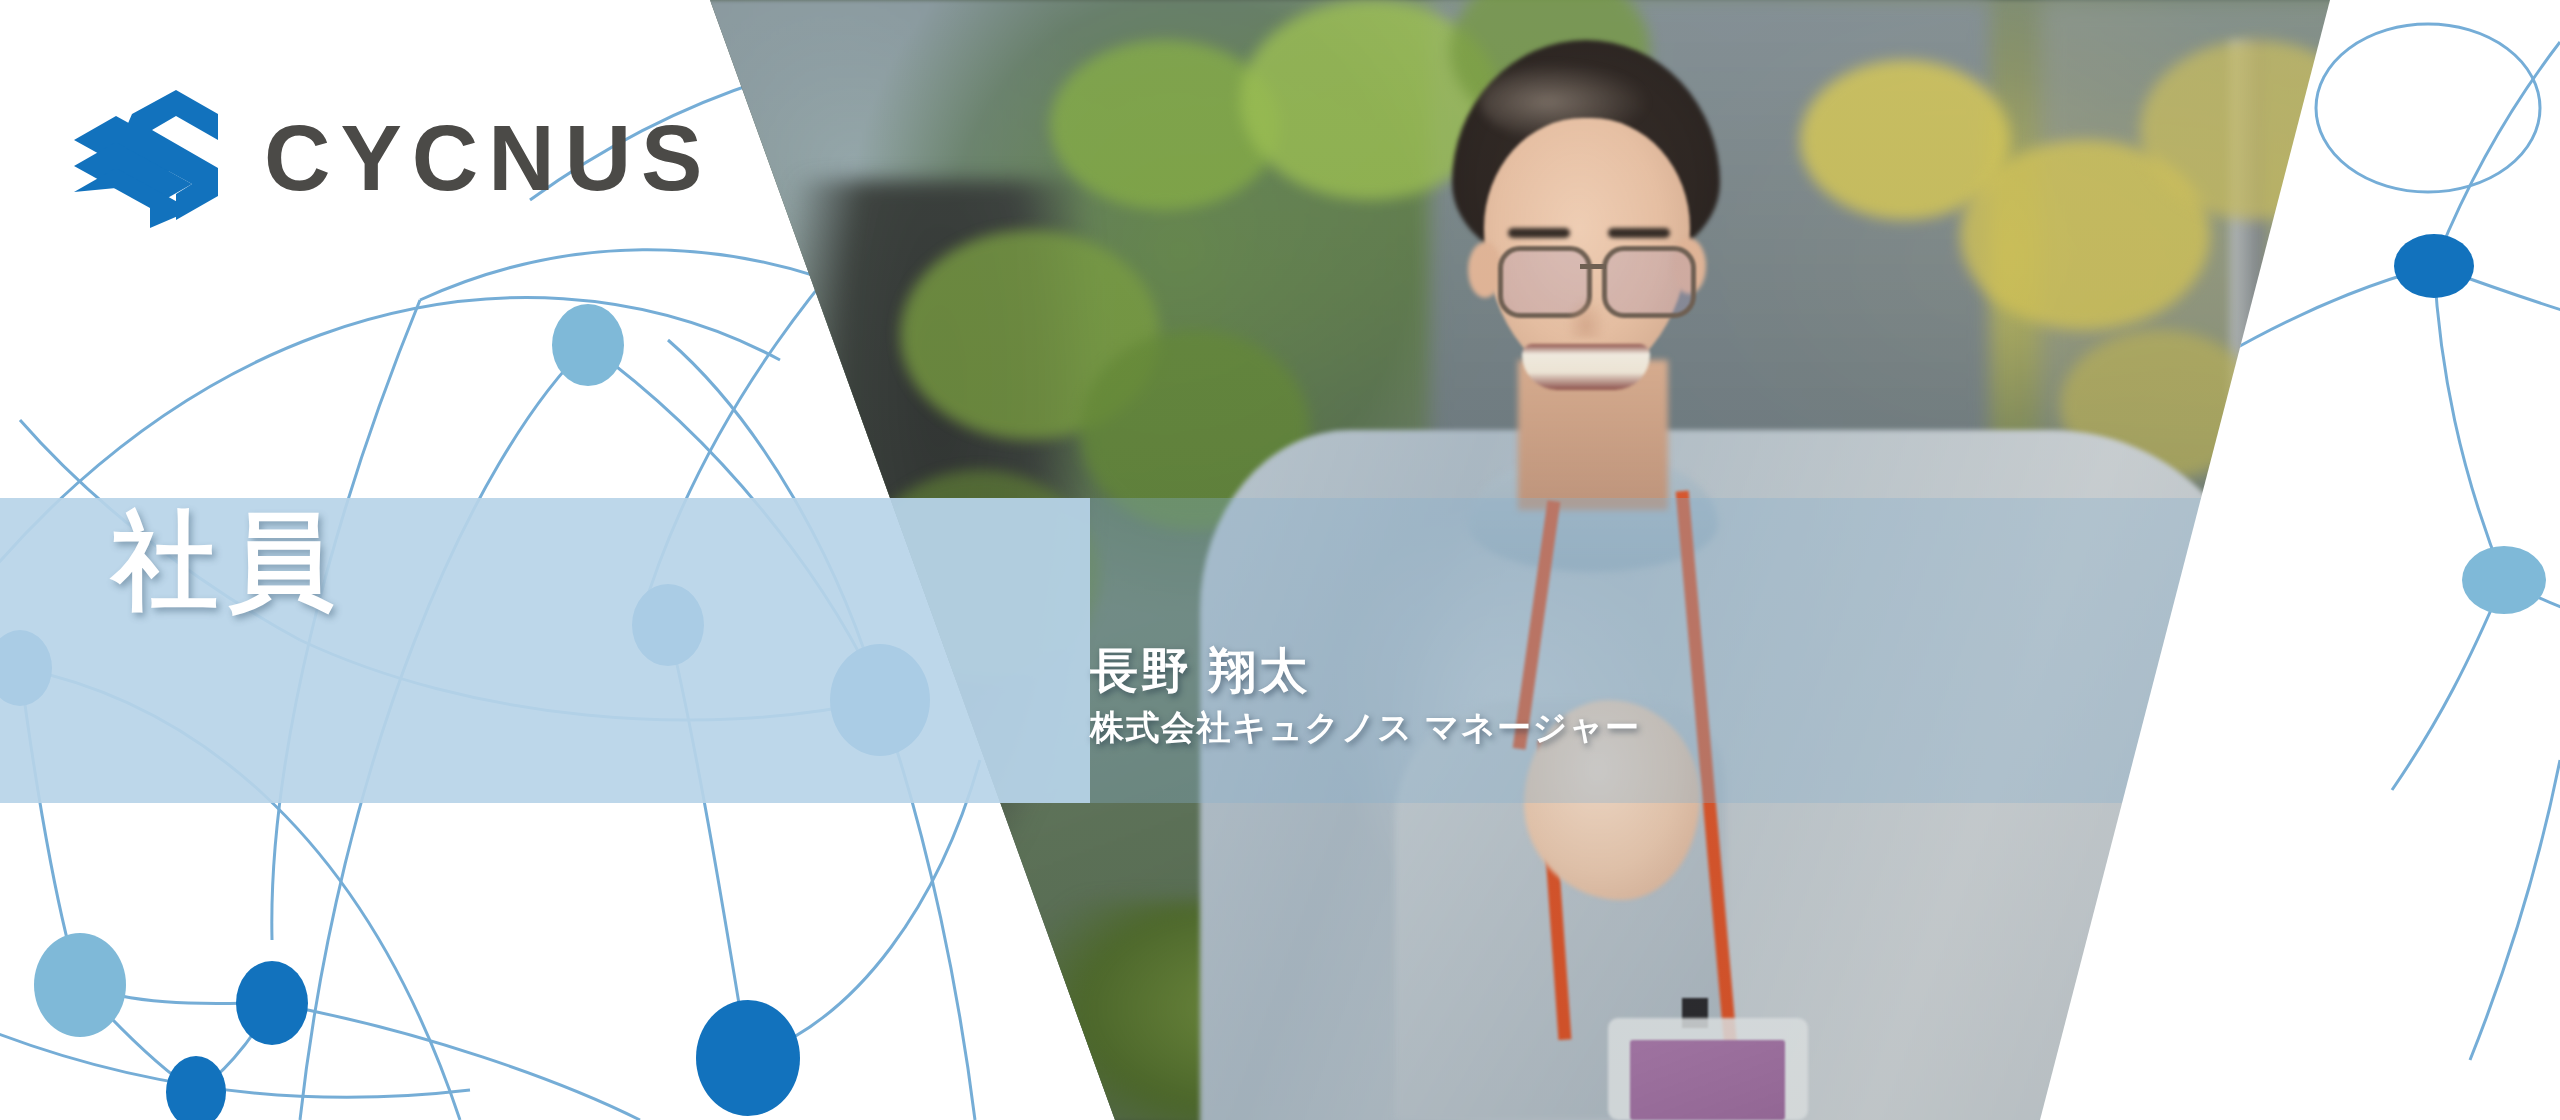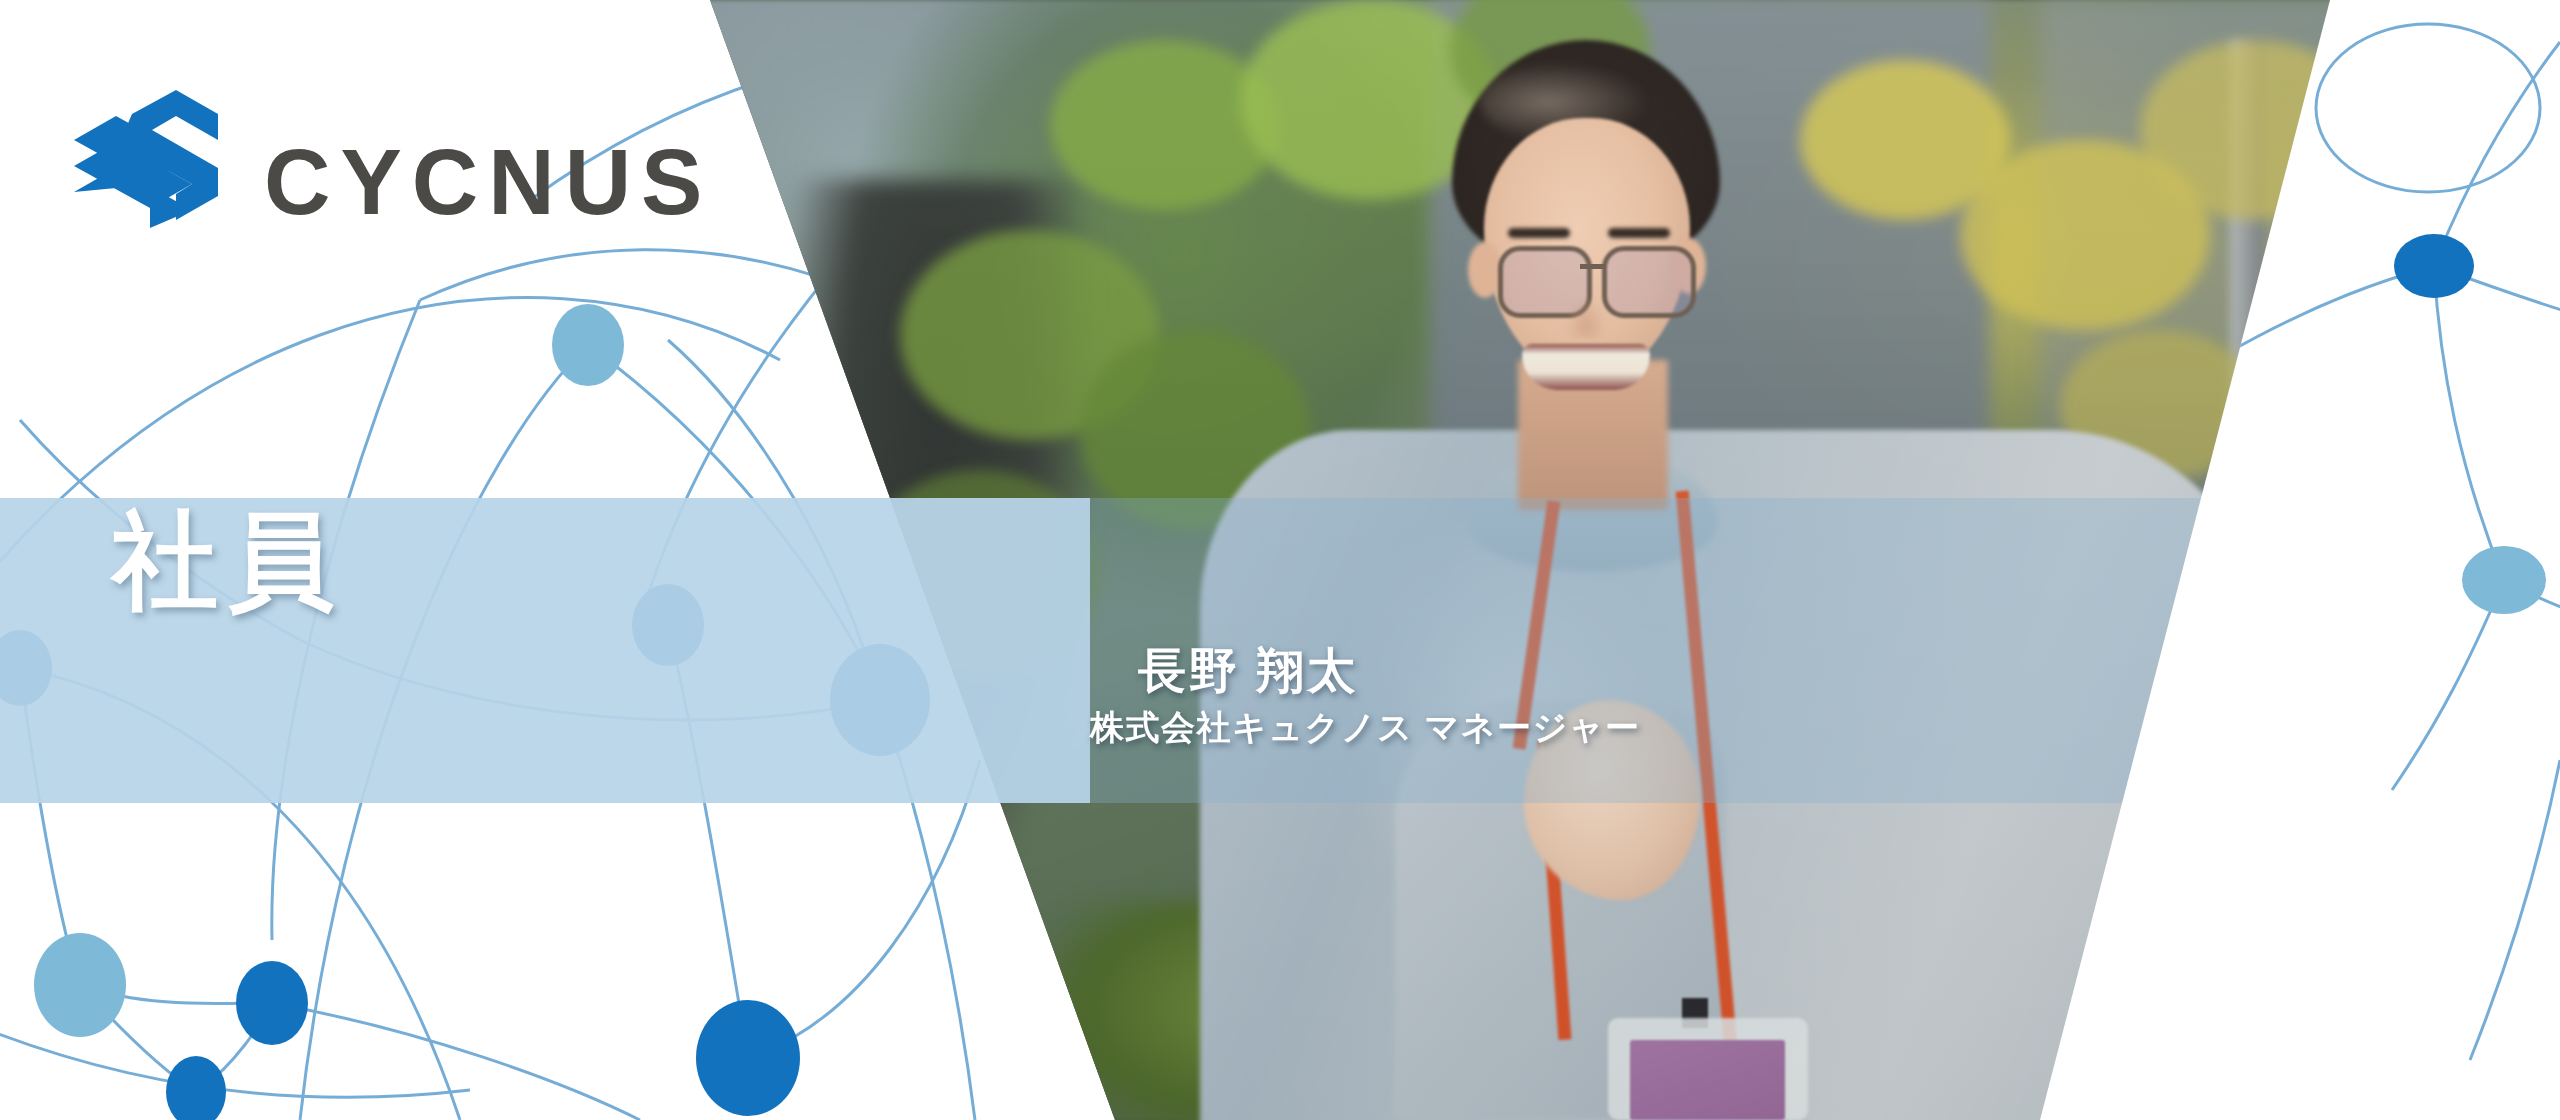--- a/index.html
+++ b/index.html
@@ -98,35 +98,35 @@
   
   .panel-right{
     position:absolute;top:0;right:0;width:520px;height:1120px;background:#ffffff;
     -webkit-clip-path:polygon(290px 0, 520px 0, 520px 1120px, 0 1120px);
     clip-path:polygon(290px 0, 520px 0, 520px 1120px, 0 1120px);
     overflow:hidden;
   }
   .panel-right svg{position:absolute;top:0;right:0;}
 
   
-  .logo{position:absolute;left:72px;top:88px;display:flex;align-items:flex-end;gap:44px;}
+  .logo{position:absolute;left:72px;top:88px;display:flex;align-items:center;gap:44px;}
   .logo-mark{width:148px;height:140px;flex:0 0 auto;}
   .logo-word{font-size:92px;font-weight:bold;letter-spacing:10px;color:#4b4a47;line-height:1;white-space:nowrap;}
 
   
   .band{position:absolute;left:0;top:498px;width:1090px;height:305px;background:rgba(183,212,232,.92);}
   .headline{position:absolute;left:110px;top:504px;color:#ffffff;font-weight:bold;line-height:1.02;
     text-shadow:3px 4px 7px rgba(60,90,115,.45);letter-spacing:10px;white-space:nowrap;}
   .hl-1{position:absolute;left:112px;top:506px;font-size:106px;}
   .hl-2{position:absolute;left:112px;top:648px;font-size:108px;}
 
   
   .nameblock{position:absolute;left:1090px;top:640px;color:#ffffff;
     text-shadow:2px 3px 6px rgba(20,40,60,.5);white-space:nowrap;}
-  .nm-1{font-size:48px;font-weight:bold;letter-spacing:3px;line-height:1.28;padding-left:48px;}
+  .nm-1{font-size:48px;font-weight:bold;letter-spacing:3px;line-height:1.28;}
   .nm-2{font-size:34px;font-weight:bold;letter-spacing:1.5px;line-height:1.3;margin-top:4px;}
 </style>
 </head>
 <body>
 
 <div id="stage">
 
   <div class="panel-left">
     <svg class="netsvg" viewBox="0 0 2560 1120">
       <g fill="none" stroke="#5d9fd0" stroke-width="3" opacity="0.85">

